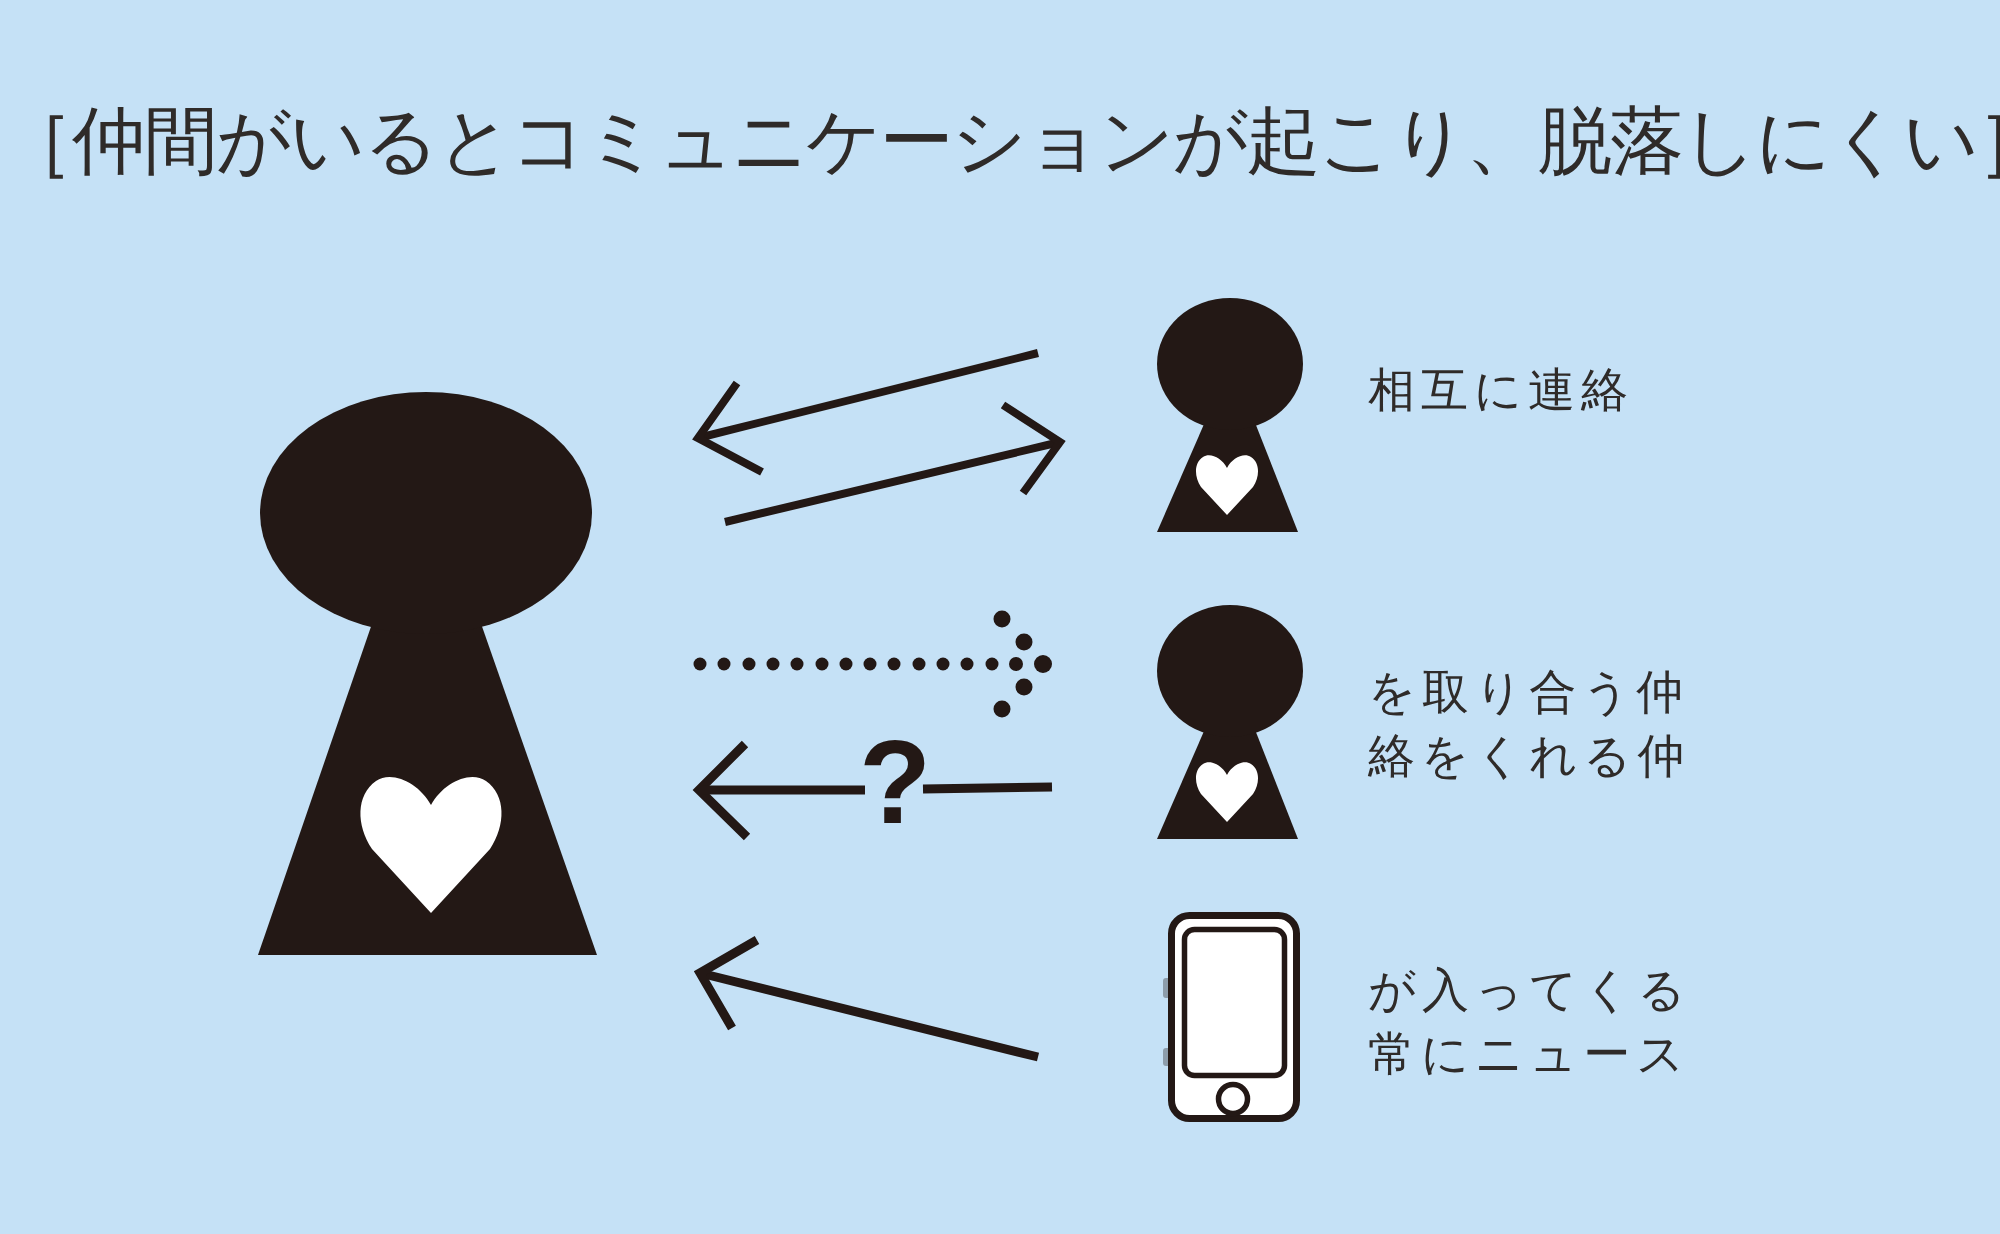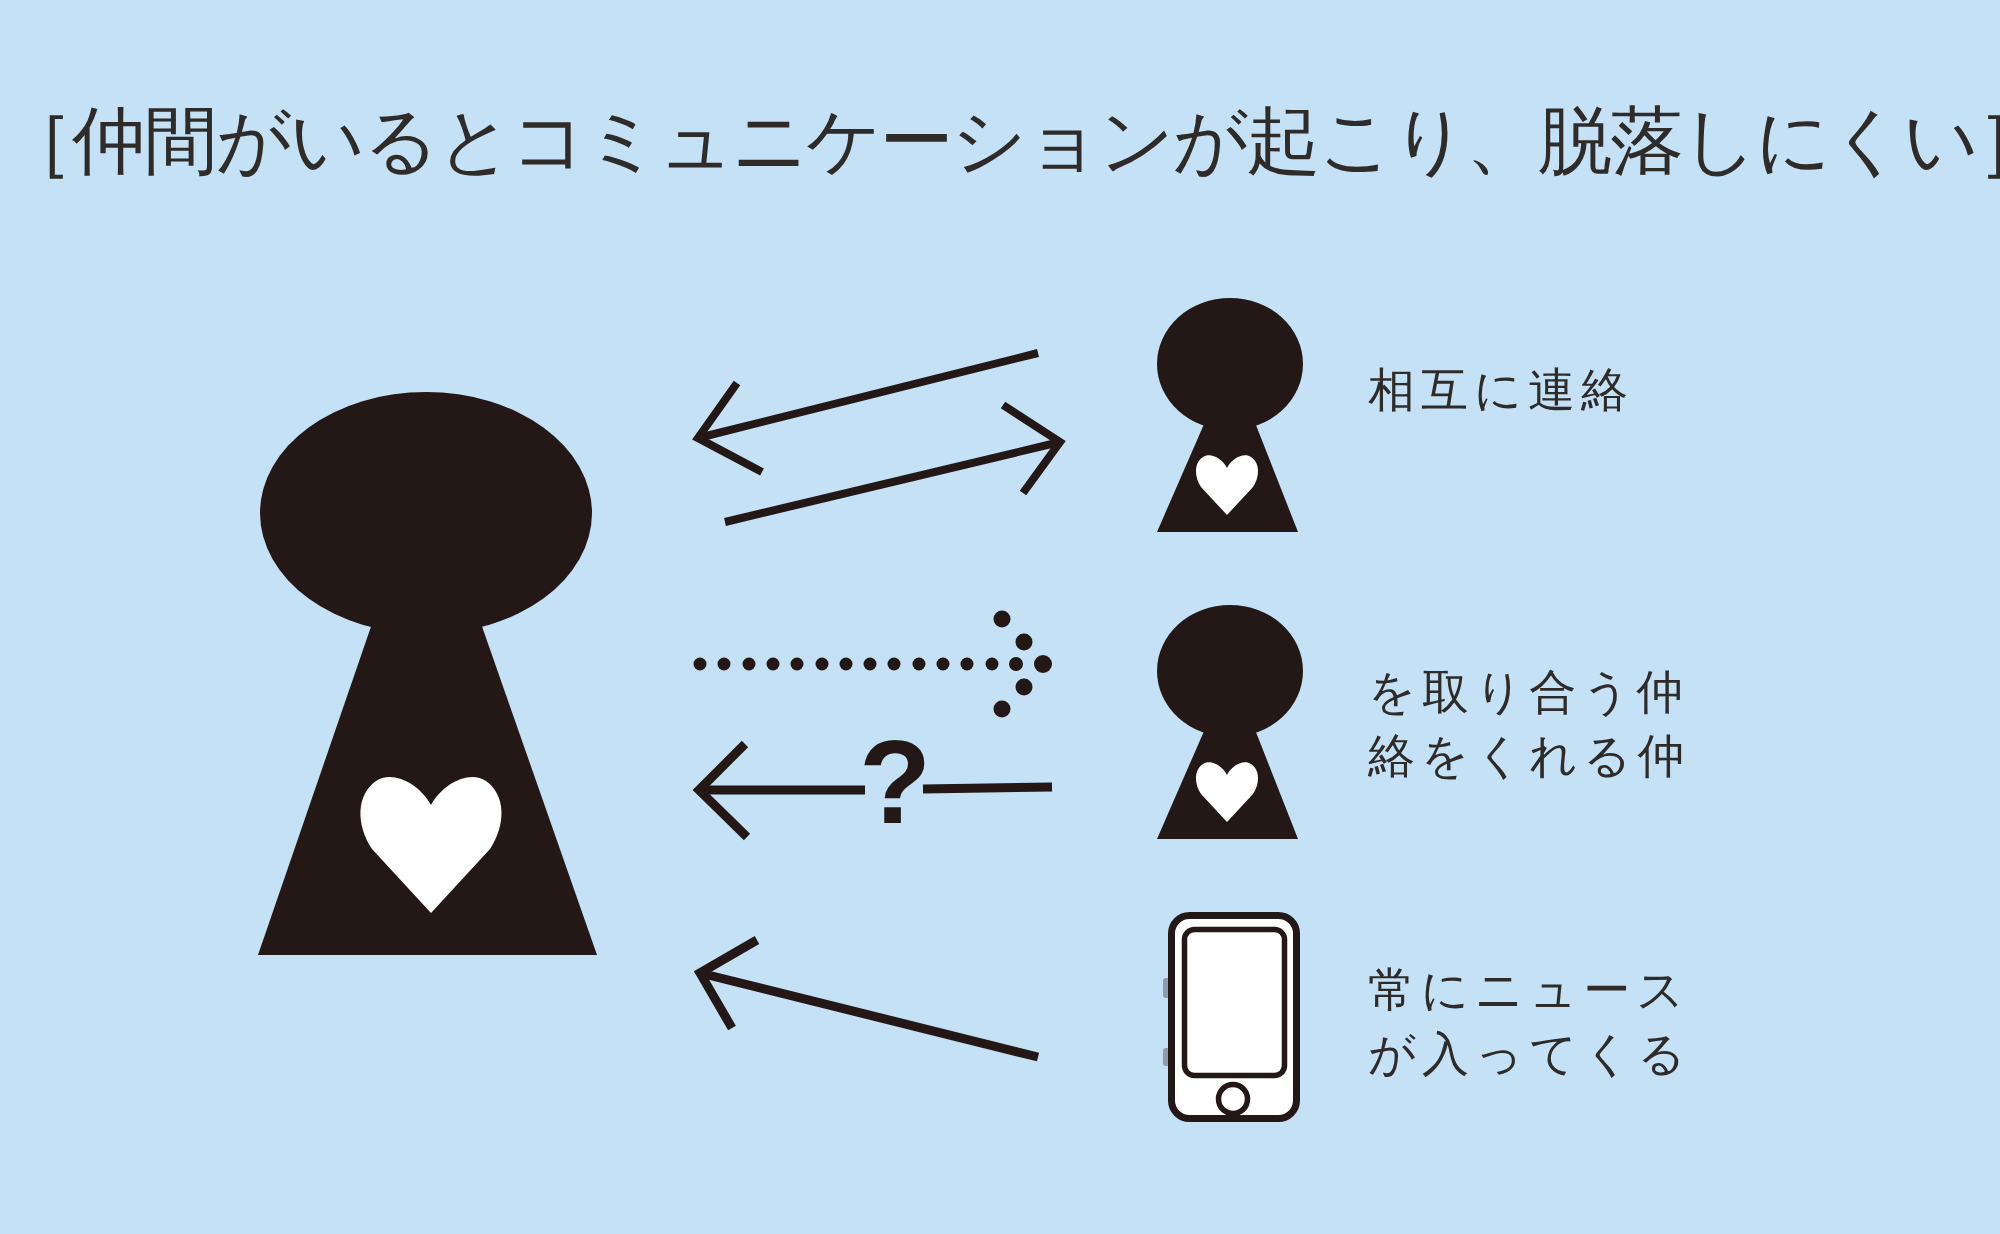--- a/index.html
+++ b/index.html
@@ -138,17 +138,17 @@
 
   <svg class="abs" style="left:1155px;top:905px;" width="160" height="225" viewBox="0 0 160 225">
     <rect x="8" y="73" width="12" height="20" rx="3" fill="#8d9dab"></rect>
     <rect x="8" y="143" width="12" height="18" rx="3" fill="#8d9dab"></rect>
     <rect x="16.5" y="10.5" width="125" height="203" rx="18" fill="#ffffff" stroke="#231815" stroke-width="7"></rect>
     <rect x="29.5" y="24.5" width="100" height="146" rx="10" fill="#ffffff" stroke="#231815" stroke-width="5.5"></rect>
     <circle cx="78" cy="194" r="14.5" fill="#ffffff" stroke="#231815" stroke-width="5.5"></circle>
   </svg>
 
   <div class="label" style="top:958px;">
+    <span>が入ってくる</span>
     <span>常にニュース</span>
-    <span>が入ってくる</span>
   </div>
 
 </div>
 
 </body></html>

